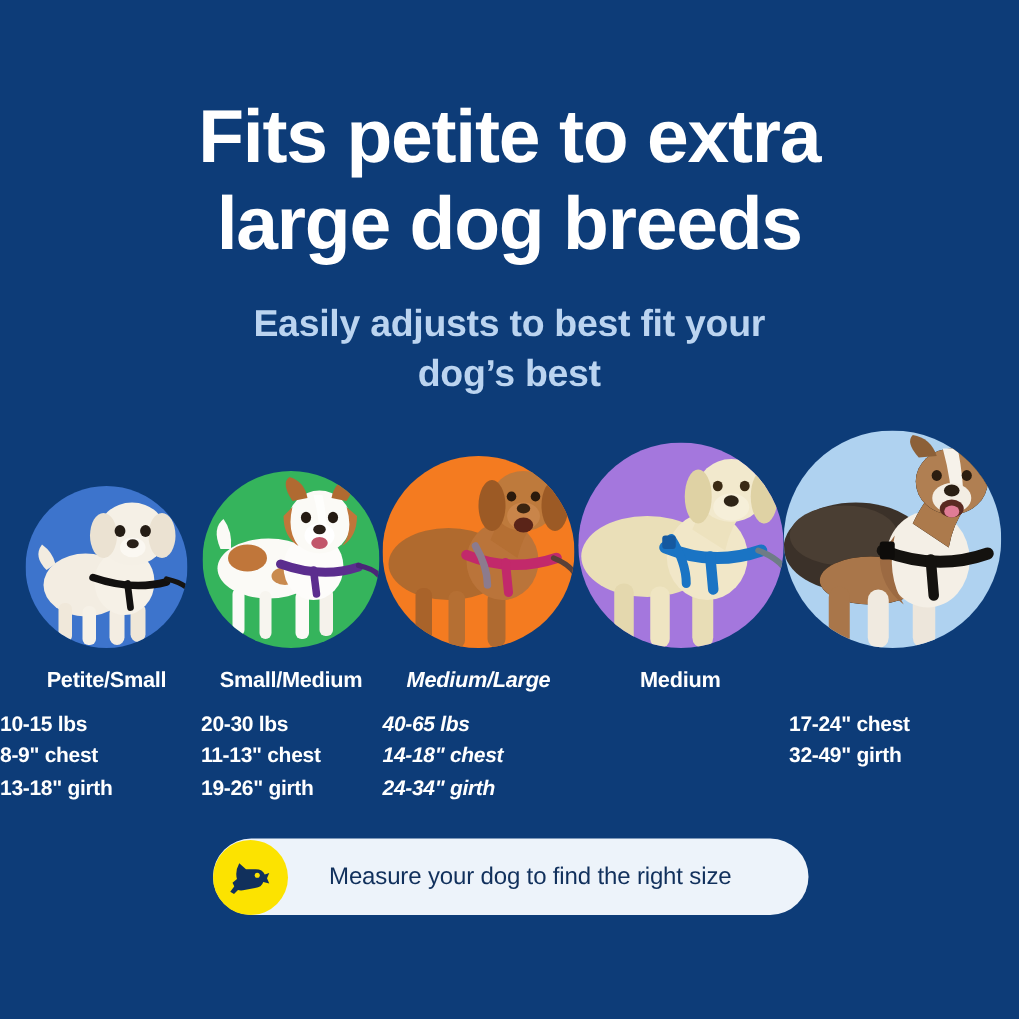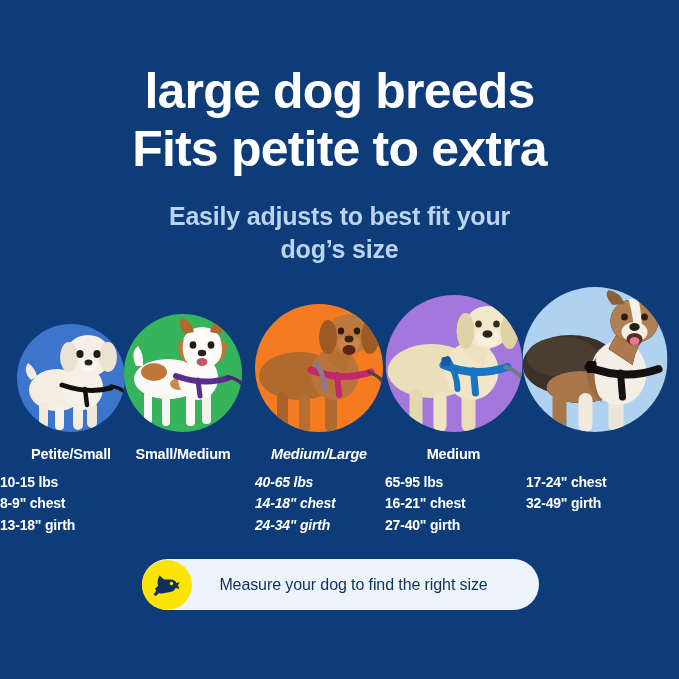--- a/index.html
+++ b/index.html
@@ -130,27 +130,27 @@
     font-size: 16px;
     font-weight: 400;
     letter-spacing: -0.1px;
     padding-right: 24px;
   }
 </style>
 </head>
 <body>
 
 <div class="headline">
+  <div>Fits petite to extra</div>
   <div>large dog breeds</div>
-  <div>Fits petite to extra</div>
 </div>
 
 <div class="subtitle">
   <div>Easily adjusts to best fit your</div>
-  <div>dog’s size</div>
+  <div>dog’s best</div>
 </div>
 
 <div class="size-row">
 
   <div class="size-col" style="left:0px; width:142px;">
     <div class="photo-wrap">
       <div class="photo" style="width:108px;height:108px;">
         <svg width="108" height="108" viewBox="0 0 108 108" aria-hidden="true">
           <rect width="108" height="108" fill="#3D74CC"></rect>
 
@@ -184,21 +184,21 @@
       </div>
     </div>
     <div class="size-label">Petite/Small</div>
     <div class="size-specs">
       <span>10-15 lbs</span>
       <span>8-9" chest</span>
       <span>13-18" girth</span>
     </div>
   </div>
 
-  <div class="size-col" style="left:123px; width:120px;">
+  <div class="size-col" style="left:134px; width:120px;">
     <div class="photo-wrap">
       <div class="photo" style="width:118px;height:118px;">
         <svg width="118" height="118" viewBox="0 0 118 118" aria-hidden="true">
           <rect width="118" height="118" fill="#35B45C"></rect>
 
           <ellipse cx="44" cy="65" rx="34" ry="20" fill="#FBFAF6"></ellipse>
 
           <ellipse cx="30" cy="58" rx="13" ry="9" fill="#C0763A"></ellipse>
           <ellipse cx="55" cy="70" rx="9" ry="6" fill="#C98A4E"></ellipse>
 
@@ -230,20 +230,25 @@
           <ellipse cx="78" cy="48" rx="5.5" ry="4" fill="#C2566B"></ellipse>
 
           <path d="M52 62 q28 10 52 2" stroke="#5B2D8E" stroke-width="6" fill="none" stroke-linecap="round"></path>
           <path d="M74 66 l2 16" stroke="#5B2D8E" stroke-width="5" fill="none" stroke-linecap="round"></path>
 
           <path d="M104 63 q10 2 14 7" stroke="#4A2577" stroke-width="3.5" fill="none" stroke-linecap="round"></path>
         </svg>
       </div>
     </div>
     <div class="size-label">Small/Medium</div>
+    <div class="size-specs">
+      <span>20-30 lbs</span>
+      <span>11-13" chest</span>
+      <span>19-26" girth</span>
+    </div>
   </div>
 
   <div class="size-col" style="left:255px; width:128px;font-style:italic;">
     <div class="photo-wrap">
       <div class="photo" style="width:128px;height:128px;">
         <svg width="128" height="128" viewBox="0 0 128 128" aria-hidden="true">
           <rect width="128" height="128" fill="#F47B20"></rect>
 
           <ellipse cx="44" cy="72" rx="40" ry="24" fill="#B06A2E"></ellipse>
 
@@ -314,25 +319,20 @@
           <path d="M58 70 q32 13 64 2" stroke="#1A74C4" stroke-width="8" fill="none" stroke-linecap="round"></path>
           <path d="M88 76 l2 22" stroke="#1A74C4" stroke-width="7" fill="none" stroke-linecap="round"></path>
           <path d="M62 64 q10 16 10 30" stroke="#1A74C4" stroke-width="6" fill="none" stroke-linecap="round"></path>
           <rect x="56" y="62" width="9" height="9" rx="2" fill="#1559A0"></rect>
 
           <path d="M120 72 q11 4 17 11" stroke="#6E7C86" stroke-width="4" fill="none" stroke-linecap="round"></path>
         </svg>
       </div>
     </div>
     <div class="size-label">Medium</div>
-    <div class="size-specs">
-      <span>65-95 lbs</span>
-      <span>16-21" chest</span>
-      <span>27-40" girth</span>
-    </div>
   </div>
 
   <div class="size-col" style="left:526px; width:138px;">
     <div class="photo-wrap">
       <div class="photo" style="width:145px;height:145px;">
         <svg width="145" height="145" viewBox="0 0 145 145" aria-hidden="true">
           <rect width="145" height="145" fill="#AFD2F0"></rect>
 
           <ellipse cx="48" cy="78" rx="48" ry="30" fill="#3B3129"></ellipse>
           <ellipse cx="40" cy="70" rx="36" ry="20" fill="#4A3E33"></ellipse>

